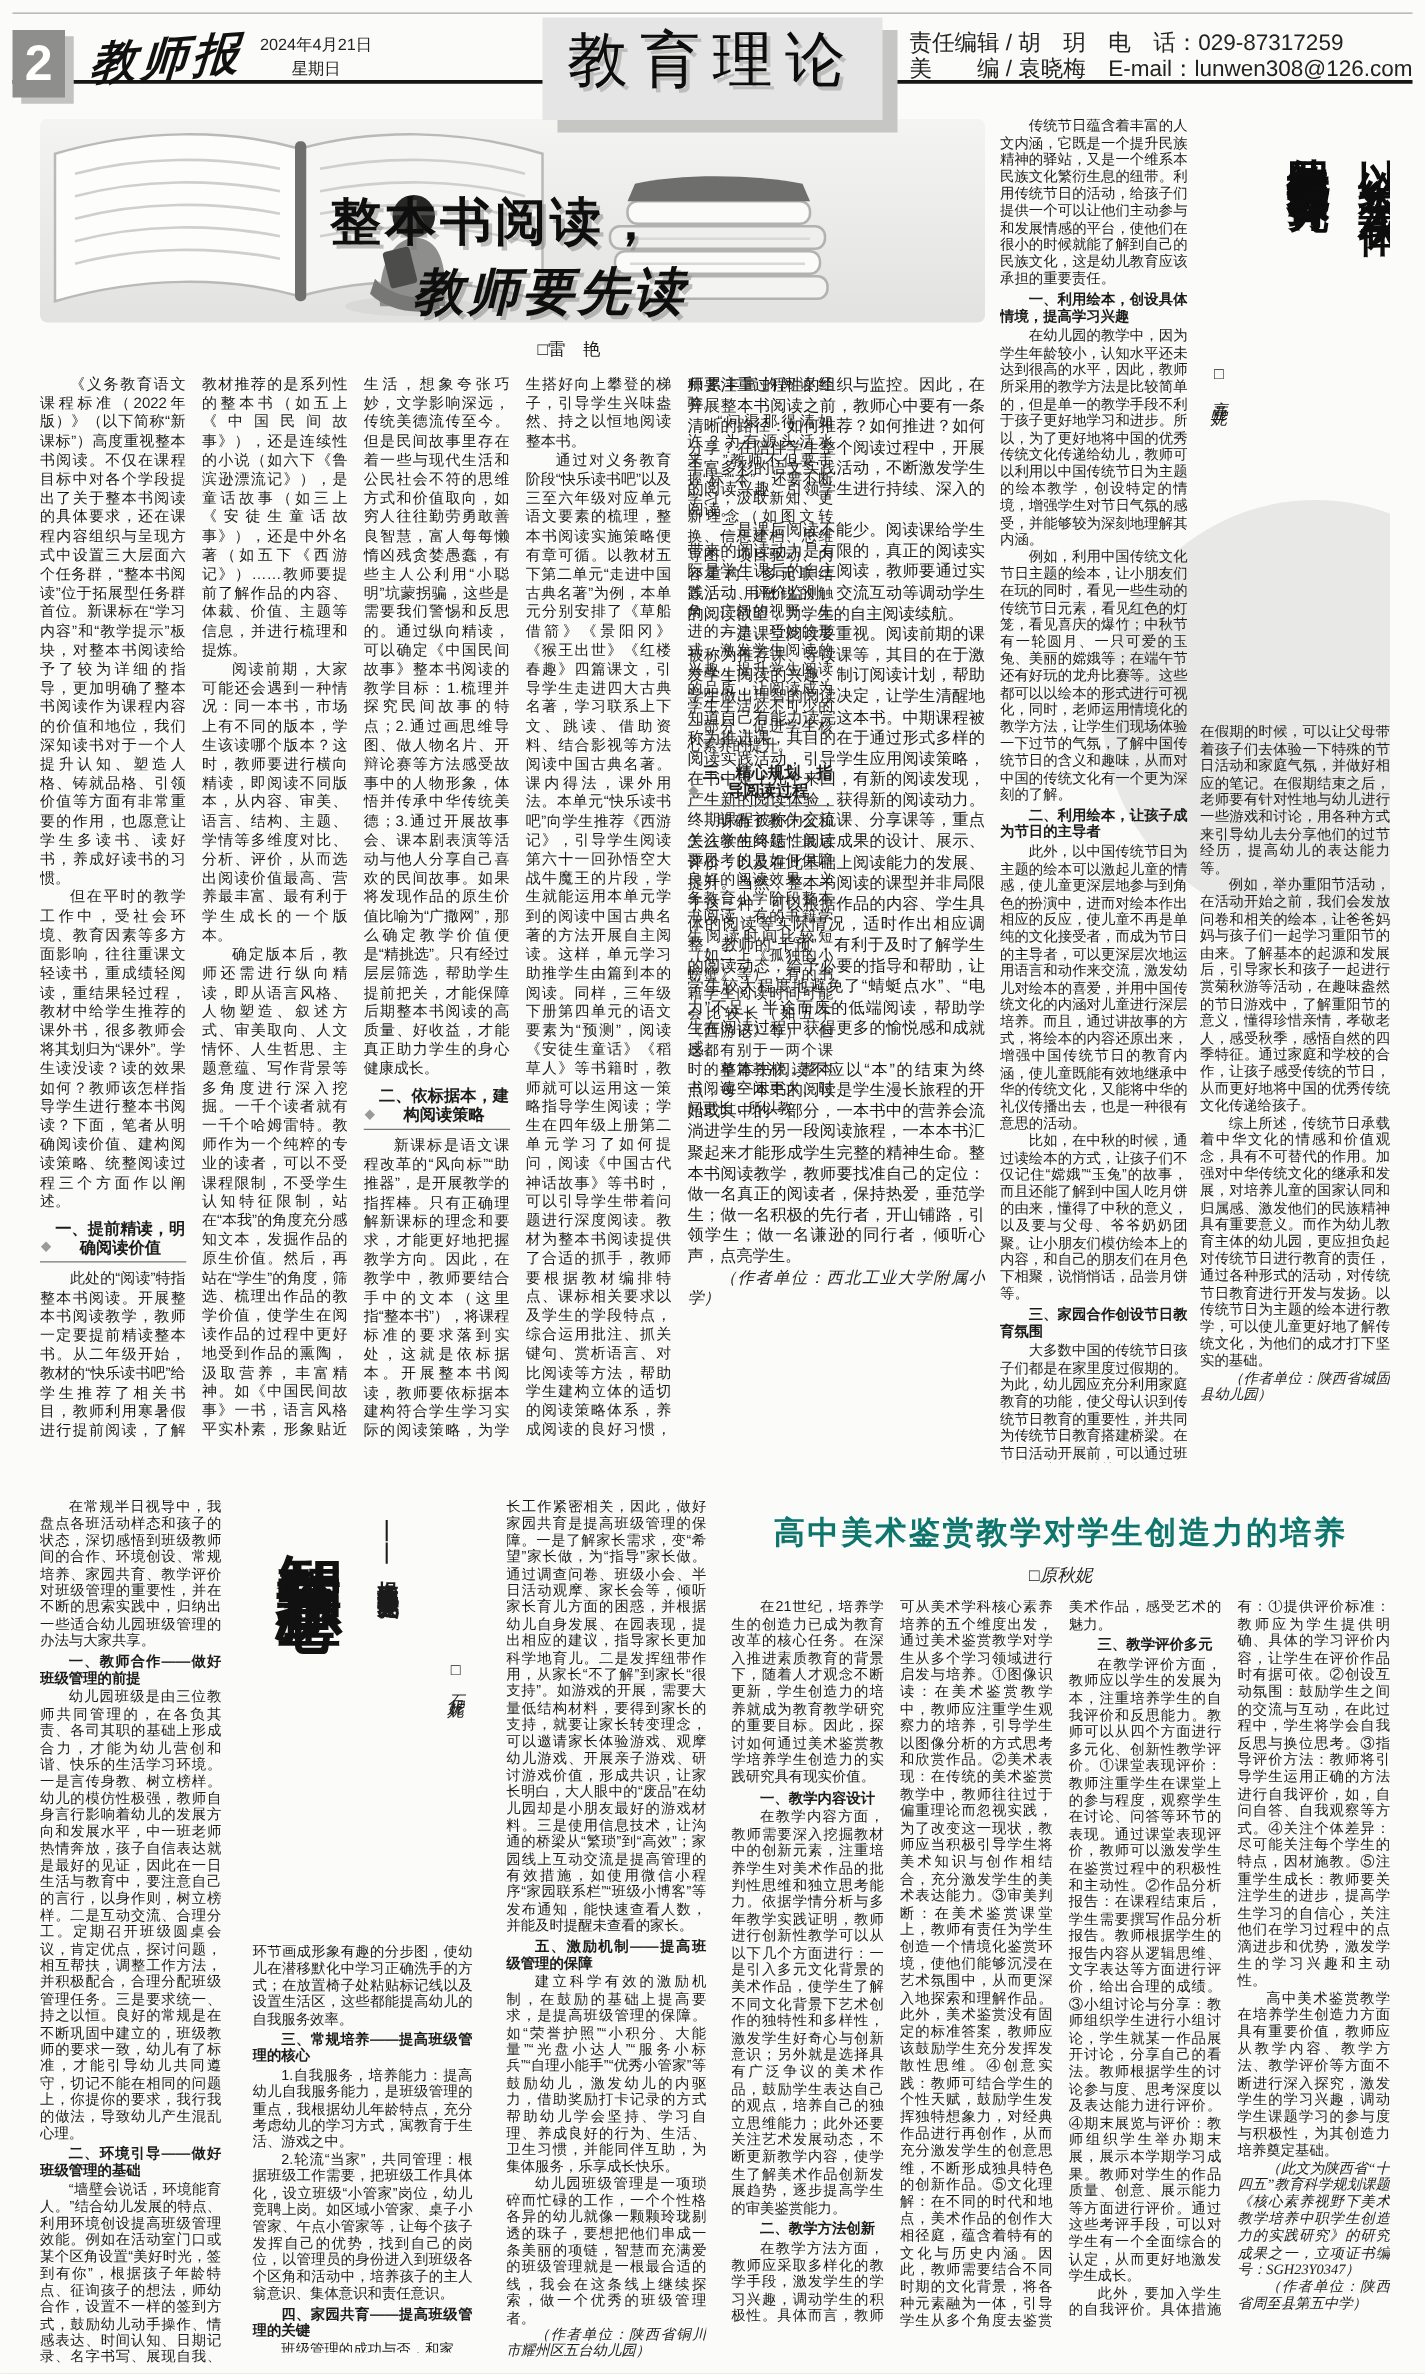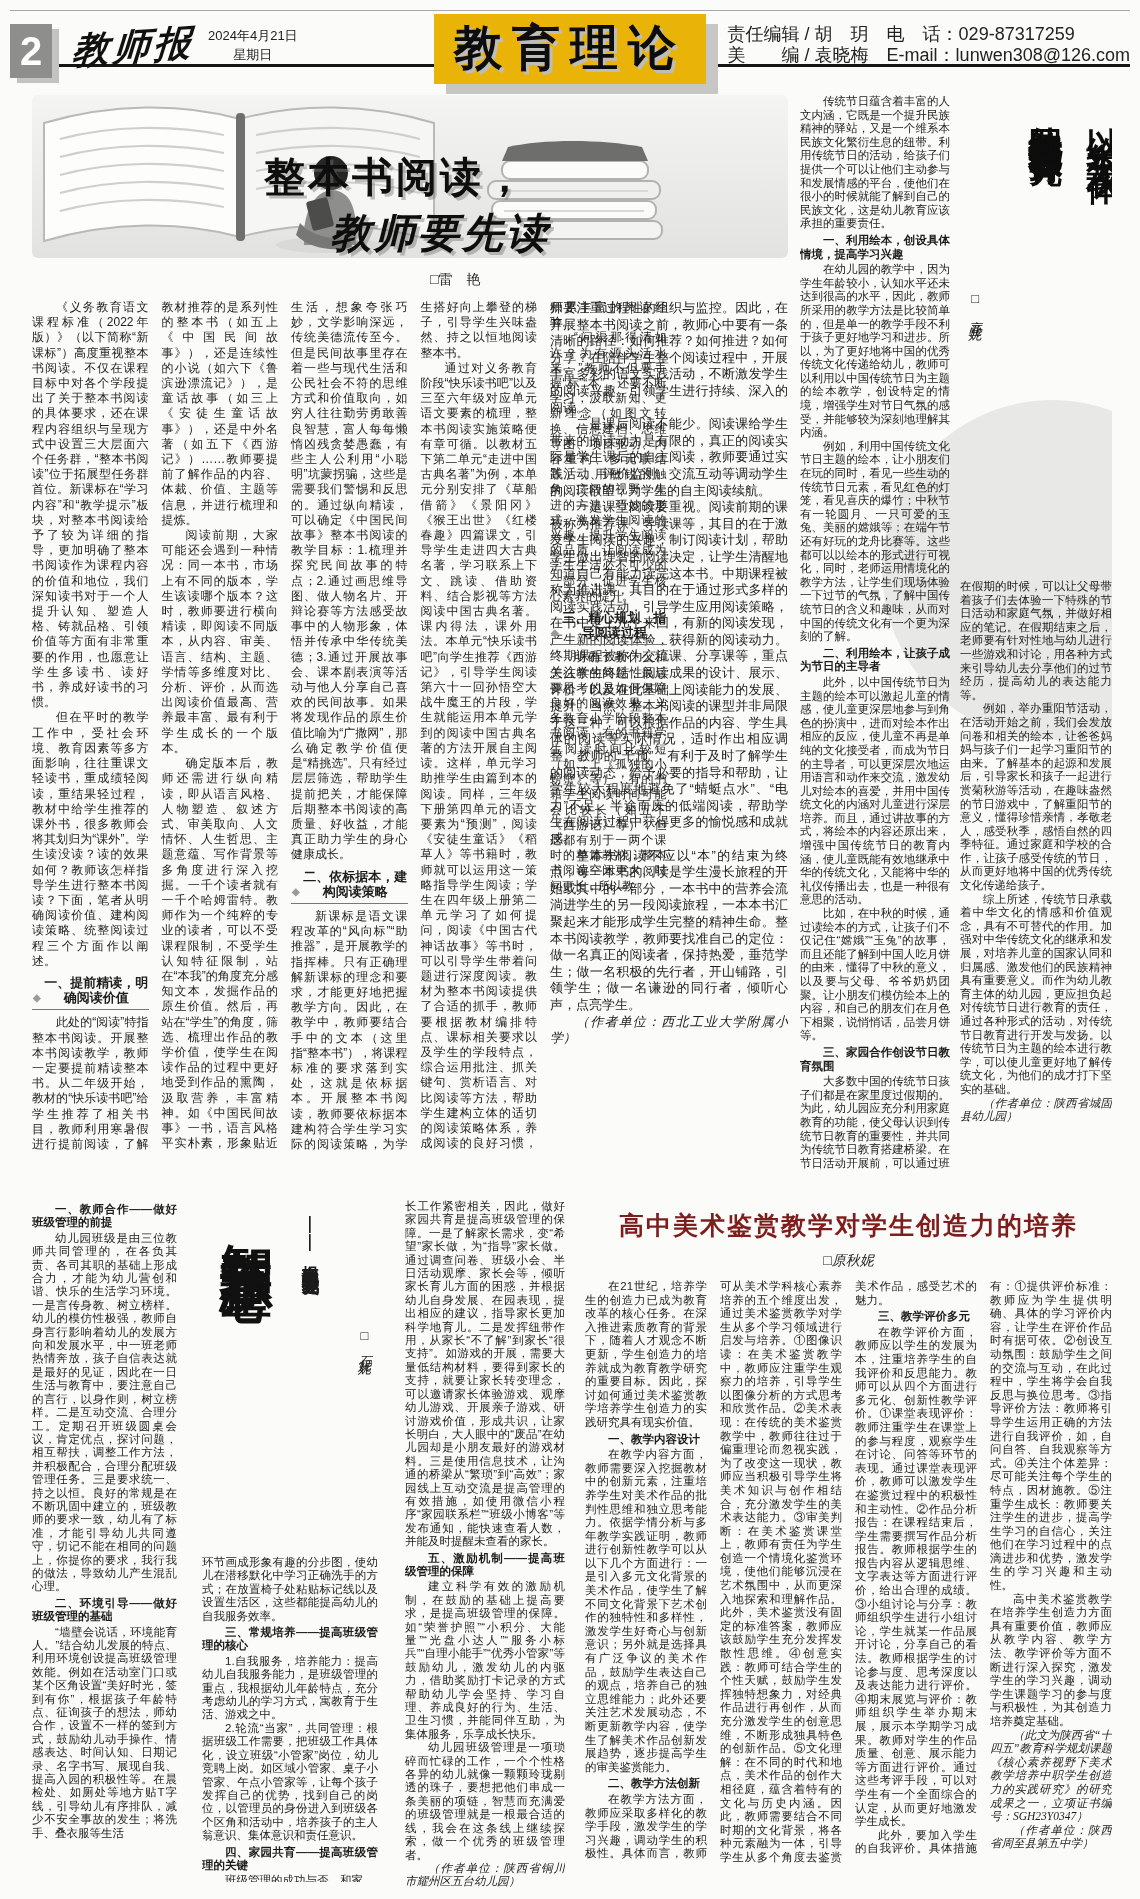--- a/index.html
+++ b/index.html
@@ -13,22 +13,22 @@
   .hdr-topline { position:absolute; left:0; right:0; top:10px; height:1px; background:#a8a8a6; }
   .hdr-thick { position:absolute; left:0; right:0; top:64px; height:3px; background:#161616; }
   .pagenum { position:absolute; left:0; top:24px; width:42px; height:54px; background:#8e8e8c;
              color:#fff; font-size:40px; font-weight:bold; text-align:center; line-height:54px;
              box-shadow:7px 5px 0 #c3c3c1; }
   .masthead { position:absolute; left:62px; top:22px; font-family:"Liberation Serif",serif;
               font-size:37px; font-weight:900; font-style:italic; transform:rotate(-4deg) skewX(-8deg);
               letter-spacing:4px; color:#111; }
   .dateblock { position:absolute; left:198px; top:26px; font-size:13px; line-height:19px; text-align:center; color:#222; }
   .section-title-wrap { position:absolute; left:50%; transform:translateX(-50%); top:14px; z-index:2; }
-  .section-title { display:inline-block; background:#eab308; padding:2px 20px 4px;
-                   font-size:48px; font-weight:700; letter-spacing:10px; color:#0d0d0d;
+  .section-title { display:inline-block; background:#e5e5e5; padding:2px 20px 16px;
+                   font-size:48px; font-weight:400; letter-spacing:10px; color:#0d0d0d;
                    text-shadow:3px 3px 0 #bdbdbb; box-shadow:12px 10px 0 #c6c6c4; }
   .editors { position:absolute; right:0; top:24px; font-size:18px; line-height:21px;
              border-left:7px solid #0ea5e9; padding-left:14px; color:#222;margin-left:20px; }
 
   
   p.p, p.pc, p.sig { text-align:justify; }
   p.p  { text-indent:2em; }
   p.pc { text-indent:0; }
   p.sig { text-indent:2em; font-family:"Liberation Serif",serif; font-style:italic; }
   h3.hd { font-size:13px; text-align:center; position:relative; padding:1px 0 4px 12px;
@@ -74,21 +74,21 @@
   .a2-subtitle { position:absolute; left:112px; top:16px; writing-mode:vertical-rl; font-size:17px;
                  font-weight:bold; letter-spacing:1px; }
   .a2-byline { position:absolute; left:168px; top:128px; writing-mode:vertical-rl;
                font-family:"Liberation Serif",serif; font-style:italic; font-size:13px; letter-spacing:3px; }
   .a2-midtext { width:176px; margin:4px auto 0; height:326px; overflow:hidden;
                 font-size:11.5px; line-height:13.4px; }
   .a2-c3 { width:160px; margin-left:12px; font-size:11.5px; line-height:13.4px; overflow:hidden; }
 
   
   .a4 { position:absolute; left:585px; top:1195px; width:527px; height:700px; overflow:hidden; }
-  .a4-title { text-align:center; font-size:25px; font-weight:900; letter-spacing:2px; margin-top:14px; color:#7f1d1d; }
+  .a4-title { text-align:center; font-size:25px; font-weight:900; letter-spacing:2px; margin-top:14px; color:#0f766e; }
   .a4-byline { text-align:center; font-family:"Liberation Serif",serif; font-style:italic;
                font-size:14px; margin-top:10px; }
   .a4-body { margin-top:10px; height:612px; column-count:4; column-gap:13px;
              font-size:11.5px; line-height:13.6px; overflow:hidden; }
 </style>
 </head>
 <body>
 
 <div id="page">
 
@@ -201,20 +201,21 @@
             <p class="p">例如，举办重阳节活动，在活动开始之前，我们会发放问卷和相关的绘本，让爸爸妈妈与孩子们一起学习重阳节的由来。了解基本的起源和发展后，引导家长和孩子一起进行赏菊秋游等活动，在趣味盎然的节日游戏中，了解重阳节的意义，懂得珍惜亲情，孝敬老人，感受秋季，感悟自然的四季特征。通过家庭和学校的合作，让孩子感受传统的节日，从而更好地将中国的优秀传统文化传递给孩子。</p>
             <p class="p">综上所述，传统节日承载着中华文化的情感和价值观念，具有不可替代的作用。加强对中华传统文化的继承和发展，对培养儿童的国家认同和归属感、激发他们的民族精神具有重要意义。而作为幼儿教育主体的幼儿园，更应担负起对传统节日进行教育的责任，通过各种形式的活动，对传统节日教育进行开发与发扬。以传统节日为主题的绘本进行教学，可以使儿童更好地了解传统文化，为他们的成才打下坚实的基础。</p>
             <p class="sig">（作者单位：陕西省城固县幼儿园）</p>
           </div>
       </div>
     </div>
   </div>
 
   <div class="a2">
     <div class="a2-c1">
+        <p class="p">在常规半日视导中，我盘点各班活动样态和孩子的状态，深切感悟到班级教师间的合作、环境创设、常规培养、家园共育、教学评价对班级管理的重要性，并在不断的思索实践中，归纳出一些适合幼儿园班级管理的办法与大家共享。</p>
         <h3 class="h">一、教师合作——做好班级管理的前提</h3>
         <p class="p">幼儿园班级是由三位教师共同管理的，在各负其责、各司其职的基础上形成合力，才能为幼儿营创和谐、快乐的生活学习环境。一是言传身教、树立榜样。幼儿的模仿性极强，教师自身言行影响着幼儿的发展方向和发展水平，中一班老师热情奔放，孩子自信表达就是最好的见证，因此在一日生活与教育中，要注意自己的言行，以身作则，树立榜样。二是互动交流、合理分工。定期召开班级圆桌会议，肯定优点，探讨问题，相互帮扶，调整工作方法，并积极配合，合理分配班级管理任务。三是要求统一、持之以恒。良好的常规是在不断巩固中建立的，班级教师的要求一致，幼儿有了标准，才能引导幼儿共同遵守，切记不能在相同的问题上，你提你的要求，我行我的做法，导致幼儿产生混乱心理。</p>
         <h3 class="h">二、环境引导——做好班级管理的基础</h3>
         <p class="p">“墙壁会说话，环境能育人。”结合幼儿发展的特点、利用环境创设提高班级管理效能。例如在活动室门口或某个区角设置“美好时光，签到有你”，根据孩子年龄特点、征询孩子的想法，师幼合作，设置不一样的签到方式，鼓励幼儿动手操作、情感表达、时间认知、日期记录、名字书写、展现自我、提高入园的积极性等。在晨检处、如厕处等地方贴T字线，引导幼儿有序排队，减少不安全事故的发生；将洗手、叠衣服等生活</p>
       </div>
     <div class="a2-mid">
       <div class="a2-titleblock">
         <div class="a2-title">智慧守护童心</div>
         <div class="a2-subtitle">——提高幼儿园班级管理效能之我见</div>
         <div class="a2-byline">□石妮妮</div>

